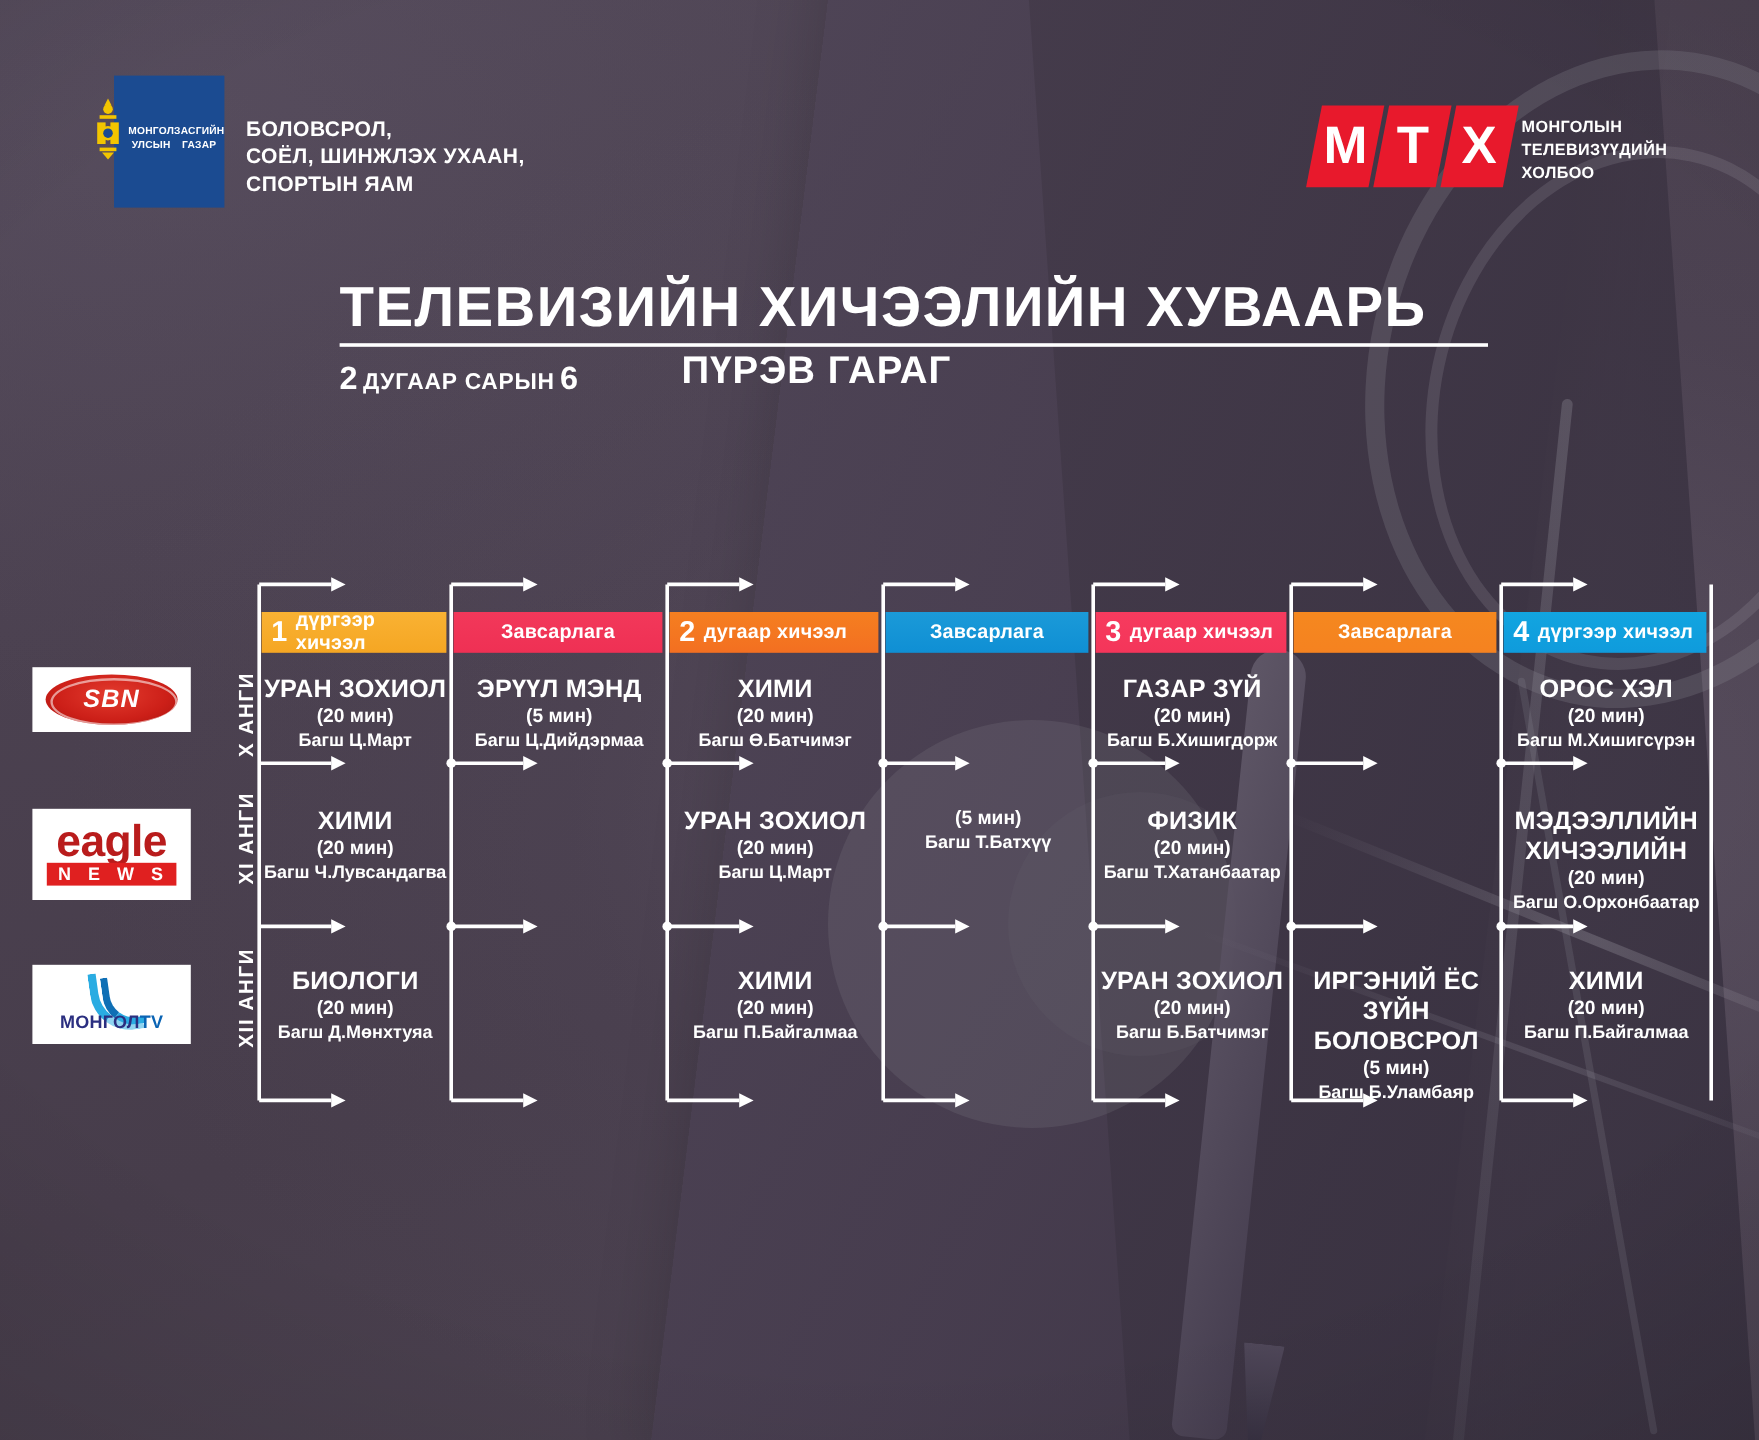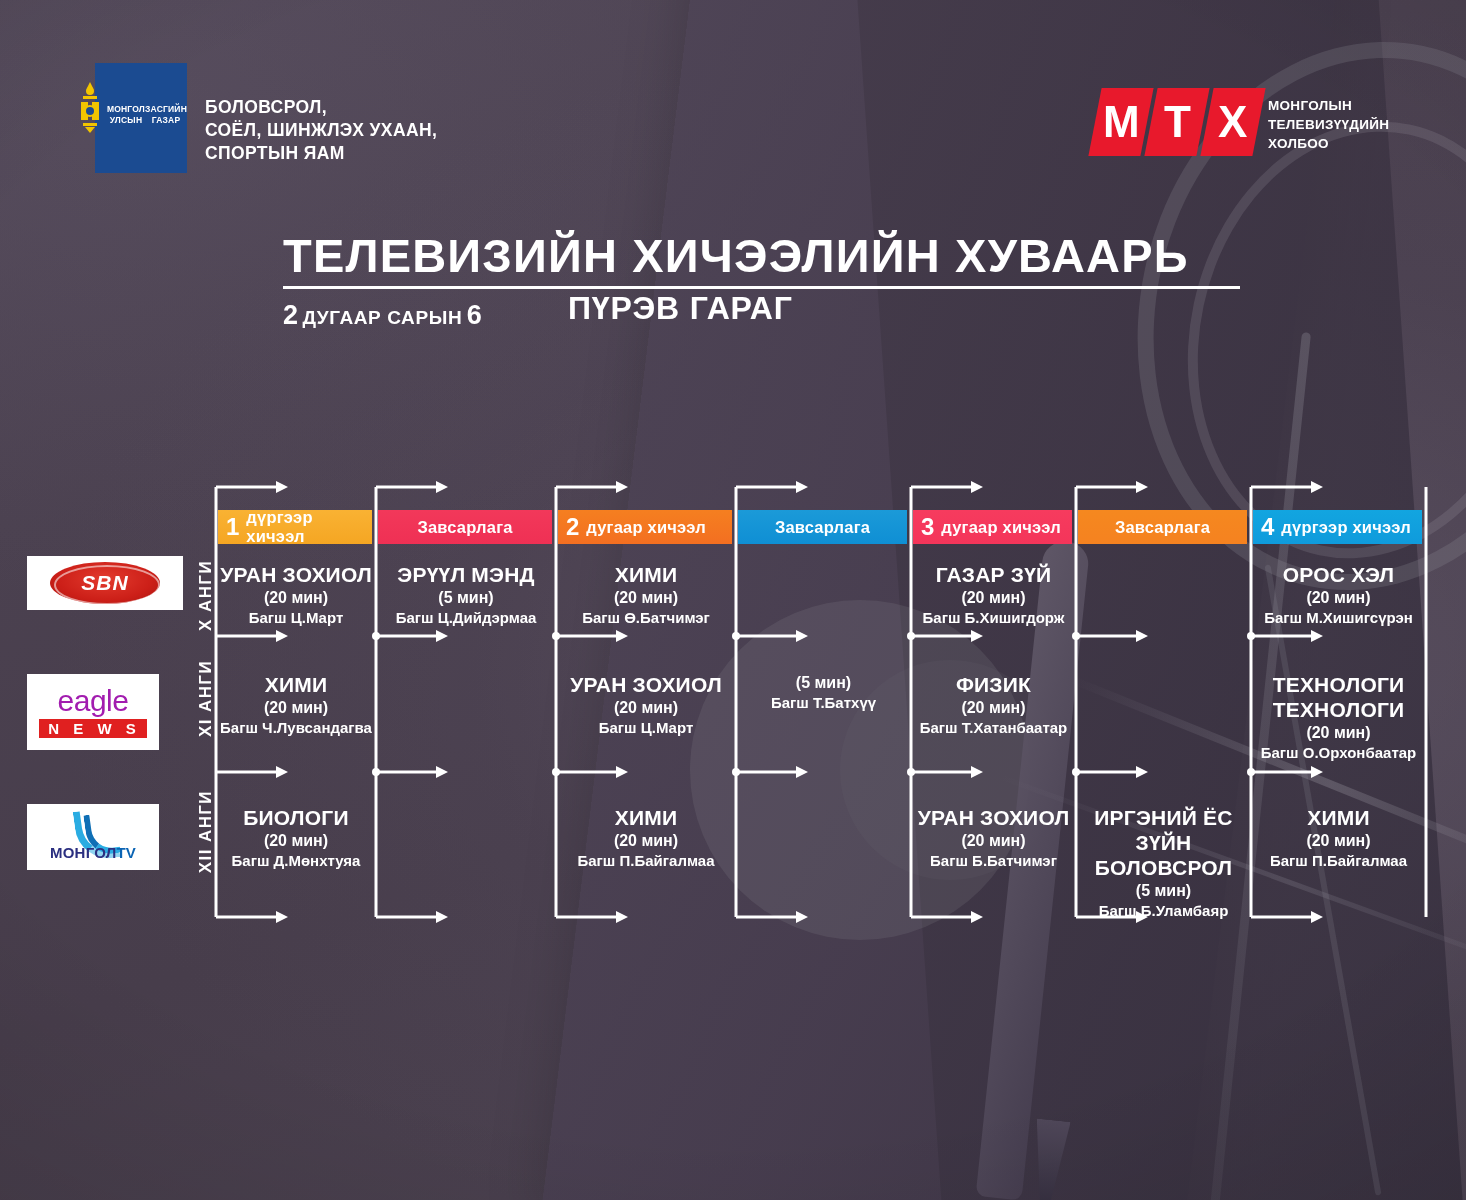--- a/index.html
+++ b/index.html
@@ -69,30 +69,30 @@
 
   .title{position:absolute;left:283px;top:228px;color:#fff;font-size:47px;font-weight:bold;letter-spacing:1.2px;}
   .rule{position:absolute;left:283px;top:286px;width:957px;height:3px;background:#fff;}
   .subdate{position:absolute;left:283px;top:300px;color:#fff;font-weight:bold;white-space:nowrap;}
   .subdate .big{font-size:27px;}
   .subdate .sm{font-size:19px;letter-spacing:.6px;}
   .weekday{position:absolute;left:568px;top:290px;color:#fff;font-size:32px;font-weight:bold;letter-spacing:.8px;}
 
   
   .chan{position:absolute;background:#fff;display:flex;align-items:center;justify-content:center;}
-  .chan.sbn{left:27px;top:556px;width:156px;height:54px;}
+  .chan.sbn{left:27px;top:556px;width:132px;height:54px;}
   .chan.eagle{left:27px;top:674px;width:132px;height:76px;flex-direction:column;gap:3px;}
   .chan.mn{left:27px;top:804px;width:132px;height:66px;}
   .sbn-oval{width:110px;height:42px;border-radius:50%;background:
     radial-gradient(ellipse at 50% 40%,#e33b2e 0%,#cc1f18 60%,#a8140f 100%);
     display:flex;align-items:center;justify-content:center;position:relative;overflow:hidden;}
   .sbn-oval::before{content:"";position:absolute;left:4px;top:3px;width:102px;height:36px;border-radius:50%;
     border:2px solid rgba(255,255,255,.55);}
   .sbn-oval span{color:#fff;font-size:21px;font-weight:bold;letter-spacing:1px;z-index:2;font-style:italic;}
-  .eagle-top{color:#a21caf;font-size:30px;font-weight:normal;line-height:30px;letter-spacing:-.5px;}
+  .eagle-top{color:#b91c1c;font-size:37px;font-weight:bold;line-height:30px;letter-spacing:-.5px;}
   .eagle-bot{background:#e02020;color:#fff;font-size:15px;font-weight:bold;letter-spacing:5px;
     padding:1px 6px 1px 9px;line-height:17px;}
   .mn-wrap{position:relative;width:122px;height:56px;display:flex;align-items:flex-end;justify-content:center;}
   .mn-wrap .swoosh{position:absolute;left:44px;top:0px;width:34px;height:44px;
     border-left:7px solid #2aace2;border-bottom:7px solid #8fd4f0;border-radius:0 0 0 34px;transform:rotate(-8deg);}
   .mn-wrap .swoosh2{position:absolute;left:54px;top:4px;width:26px;height:36px;
     border-left:6px solid #0f6fb5;border-bottom:6px solid #2aace2;border-radius:0 0 0 26px;transform:rotate(-8deg);}
   .mn-txt{font-size:15px;font-weight:bold;color:#2b2f80;letter-spacing:.2px;z-index:3;padding-bottom:4px;}
   .mn-txt i{color:#0b64b4;font-style:normal;}
 
@@ -345,21 +345,21 @@
     <div class="cell" style="left: 740px; width: 167px; top: 672px;">
       <div class="dur">(5 мин)</div>
       <div class="teach">Багш Т.Батхүү</div>
     </div>
     <div class="cell" style="left: 915px; width: 157px; top: 672px;">
       <div class="subj">ФИЗИК</div>
       <div class="dur">(20 мин)</div>
       <div class="teach">Багш Т.Хатанбаатар</div>
     </div>
     <div class="cell" style="left: 1255px; width: 167px; top: 672px;">
-      <div class="subj">ТЕХНОЛОГИ ТЕХНОЛОГИ</div>
+      <div class="subj">МЭДЭЭЛЛИЙН ХИЧЭЭЛИЙН</div>
       <div class="dur">(20 мин)</div>
       <div class="teach">Багш О.Орхонбаатар</div>
     </div>
     <div class="cell" style="left: 220px; width: 152px; top: 805px;">
       <div class="subj">БИОЛОГИ</div>
       <div class="dur">(20 мин)</div>
       <div class="teach">Багш Д.Мөнхтуяа</div>
     </div>
     <div class="cell" style="left: 560px; width: 172px; top: 805px;">
       <div class="subj">ХИМИ</div>

